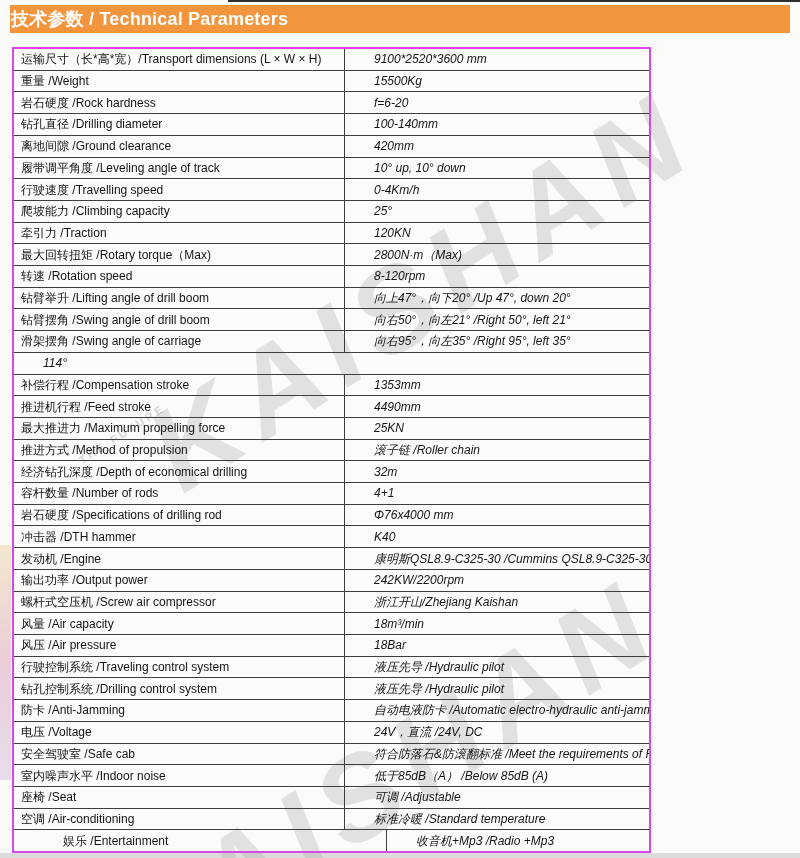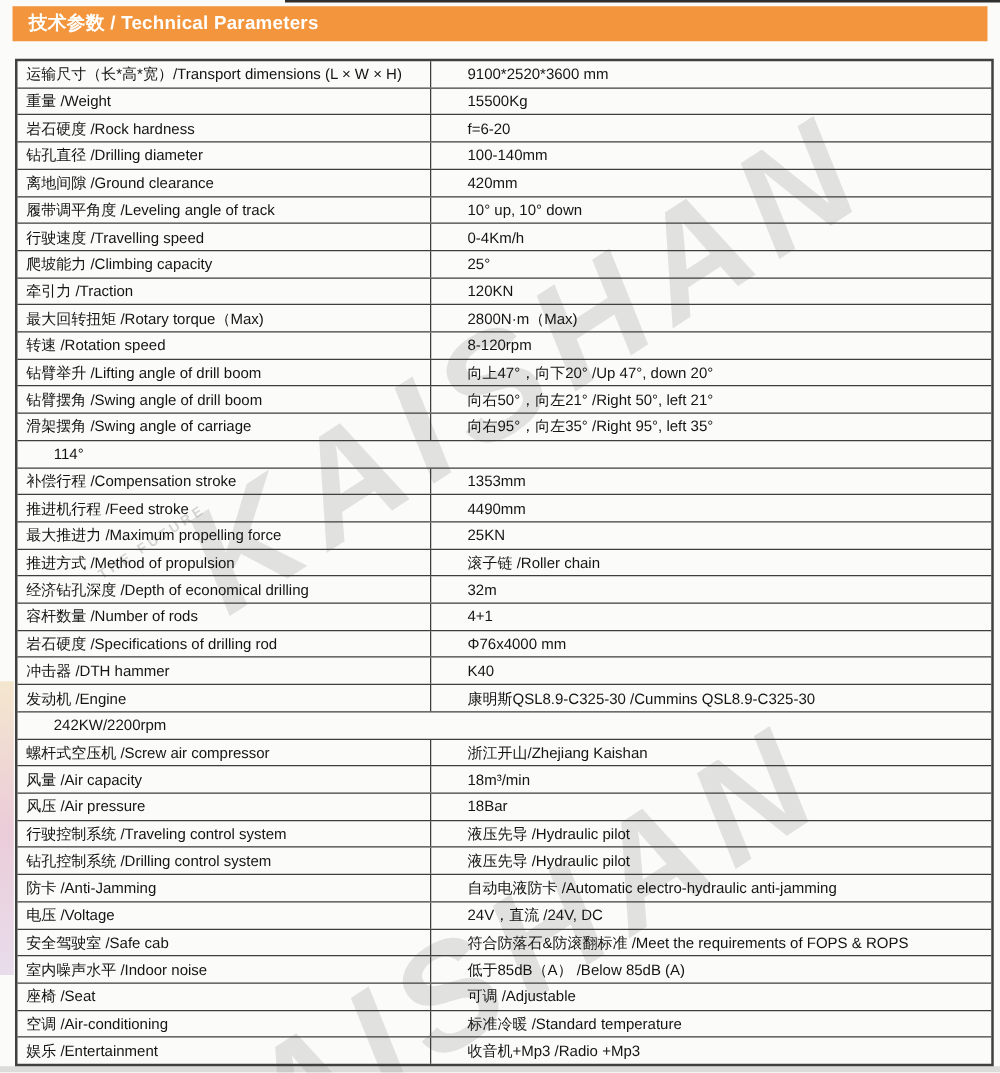--- a/index.html
+++ b/index.html
@@ -4,37 +4,37 @@
 <style>
   html,body{margin:0;padding:0;}
   body{
     width:800px;height:858px;position:relative;overflow:hidden;
     background:#fbfbf9;
     font-family:"Liberation Sans","DejaVu Sans",sans-serif;
   }
   .top-line{position:absolute;top:0;left:228px;width:572px;height:2px;background:#2f2f2f;z-index:4;}
   .header-bar{
     position:absolute;left:10px;top:5px;width:780px;height:28px;
-    background:#F2953C;color:#ffffff;font-weight:bold;font-size:15px;
-    line-height:28px;padding-left:13px;box-sizing:border-box;z-index:3;
+    background:#F2953C;color:#ffffff;font-weight:bold;font-size:18px;
+    line-height:28px;padding-left:1px;box-sizing:border-box;z-index:3;
     letter-spacing:0.2px;
   }
   .spec-table{
-    position:absolute;left:12px;top:47px;width:783px;height:806px;
-    border:2px solid #404040;box-sizing:border-box;
+    position:absolute;left:12px;top:47px;width:639px;height:806px;
+    border:2px solid #d946ef;box-sizing:border-box;
     display:flex;flex-direction:column;z-index:2;background:transparent;
   }
   .trow{flex:1 1 0;display:flex;border-bottom:1px solid #3e3e3e;min-height:0;}
-  .trow:last-child{border-bottom:none;}
+  .trow:last-child{border-bottom:none;padding-left:42px;}
   .cell{
     display:flex;align-items:center;font-size:12px;color:#141414;
     box-sizing:border-box;white-space:nowrap;overflow:hidden;line-height:1;
   }
   .cell.label{width:331px;padding-left:7px;border-right:1px solid #3e3e3e;}
-  .cell.value{flex:1;padding-left:29px;}
+  .cell.value{flex:1;padding-left:29px;font-style:italic;}
   .watermark{
     position:absolute;font-weight:bold;font-style:italic;
     letter-spacing:12px;color:rgba(165,165,165,0.30);
     z-index:1;white-space:nowrap;font-size:118px;
     width:560px;text-align:center;pointer-events:none;
   }
   .wm1{left:115px;top:240px;transform:rotate(-33deg);}
   .wm2{left:80px;top:728px;transform:rotate(-33deg);}
   .watermark-slogan{
     position:absolute;left:72px;top:428px;z-index:1;
@@ -152,20 +152,21 @@
     </div>
     <div class="trow">
       <div class="cell label">冲击器 /DTH hammer</div>
       <div class="cell value">K40</div>
     </div>
     <div class="trow">
       <div class="cell label">发动机 /Engine</div>
       <div class="cell value">康明斯QSL8.9-C325-30 /Cummins QSL8.9-C325-30</div>
     </div>
     <div class="trow">
+      <div class="cell label">输出功率 /Output power</div>
       <div class="cell value">242KW/2200rpm</div>
     </div>
     <div class="trow">
       <div class="cell label">螺杆式空压机 /Screw air compressor</div>
       <div class="cell value">浙江开山/Zhejiang Kaishan</div>
     </div>
     <div class="trow">
       <div class="cell label">风量 /Air capacity</div>
       <div class="cell value">18m³/min</div>
     </div>

